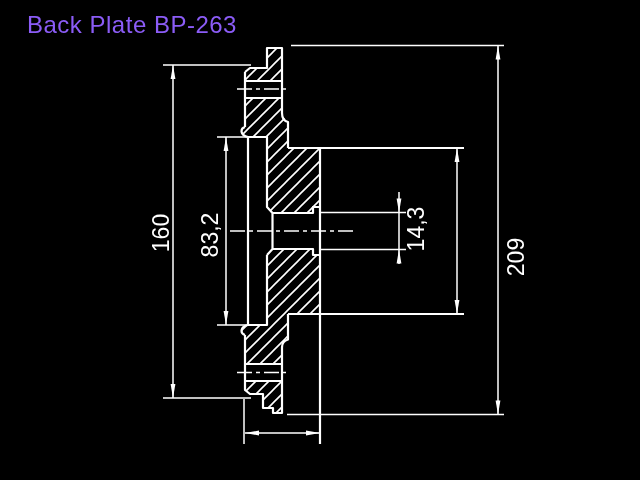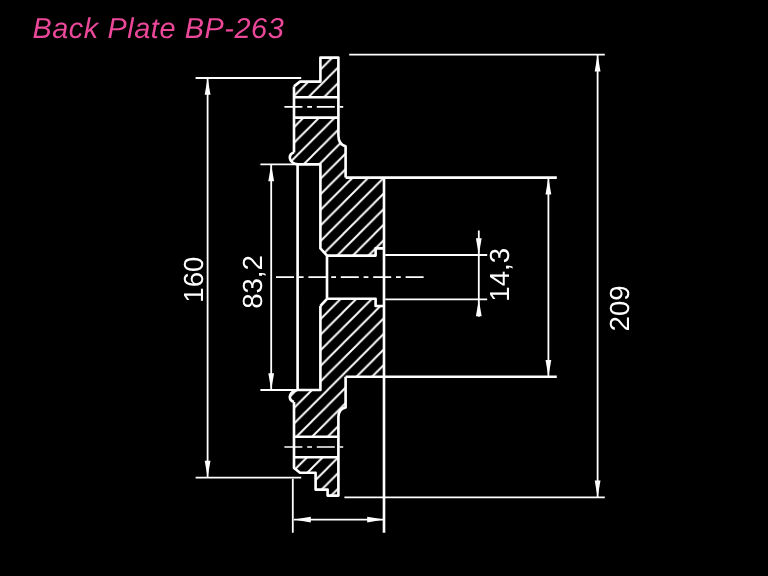--- a/index.html
+++ b/index.html
@@ -1,22 +1,22 @@
 <!DOCTYPE html>
 <html><head>
 <meta charset="utf-8">
 <style>
   html,body{margin:0;padding:0;background:#000;}
   .viewport{
     position:relative;width:640px;height:480px;background:#000000;
     overflow:hidden;font-family:"Liberation Sans",sans-serif;
   }
   .title{
-    position:absolute;left:27px;top:11px;color:#ec4899;
-    font-size:24px;letter-spacing:0.5px;white-space:nowrap;font-style:italic;
+    position:absolute;left:27px;top:11px;color:#8b5cf6;
+    font-size:24px;letter-spacing:0.5px;white-space:nowrap;
   }
   svg{position:absolute;left:0;top:0;}
   .outline{stroke:#ffffff;stroke-width:2.2;fill:none;stroke-linejoin:round;stroke-linecap:butt;}
   .thin{stroke:#ffffff;stroke-width:1.5;fill:none;}
   .cl{stroke:#ffffff;stroke-width:1.4;fill:none;stroke-dasharray:15 4 4 4;}
   .arr{fill:#ffffff;stroke:none;}
   .hatchfill{fill:url(#hatch);stroke:none;}
   .dimtext{fill:#ffffff;font-family:"Liberation Sans",sans-serif;font-size:23px;}
 </style>
 </head>

